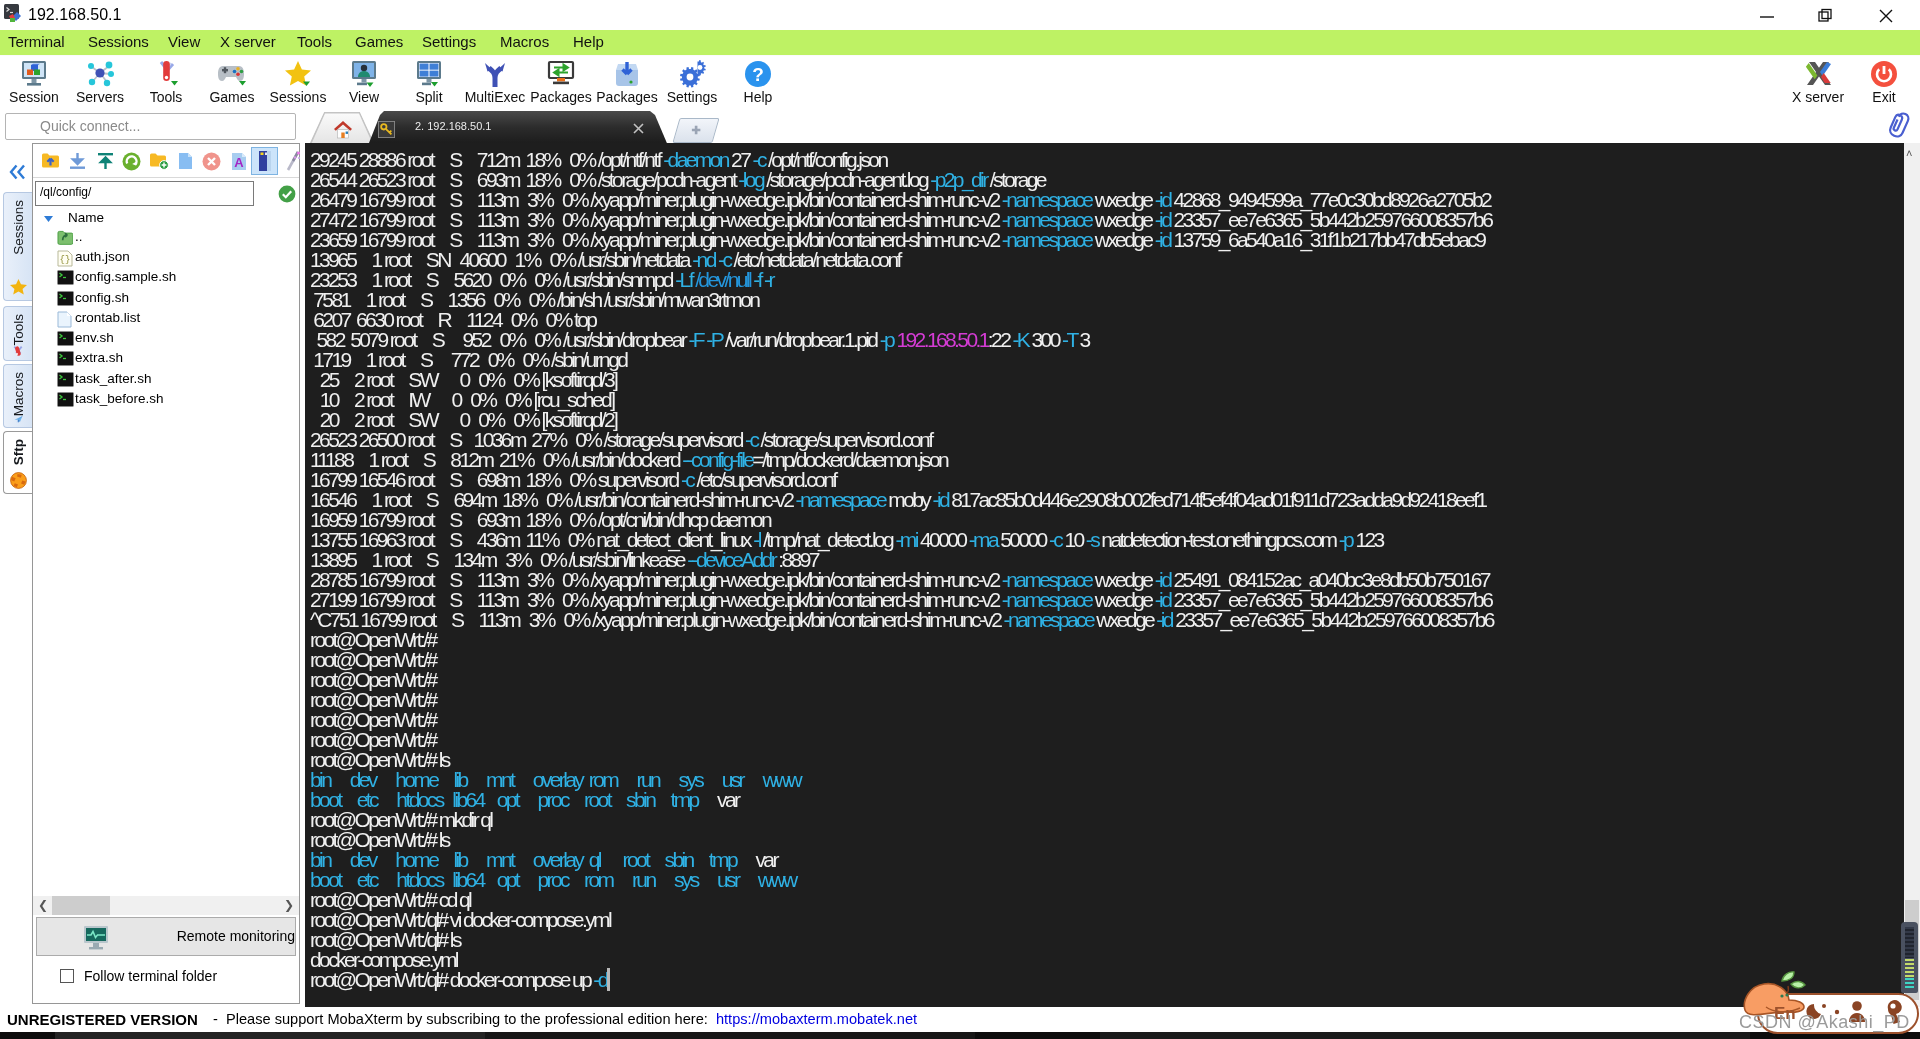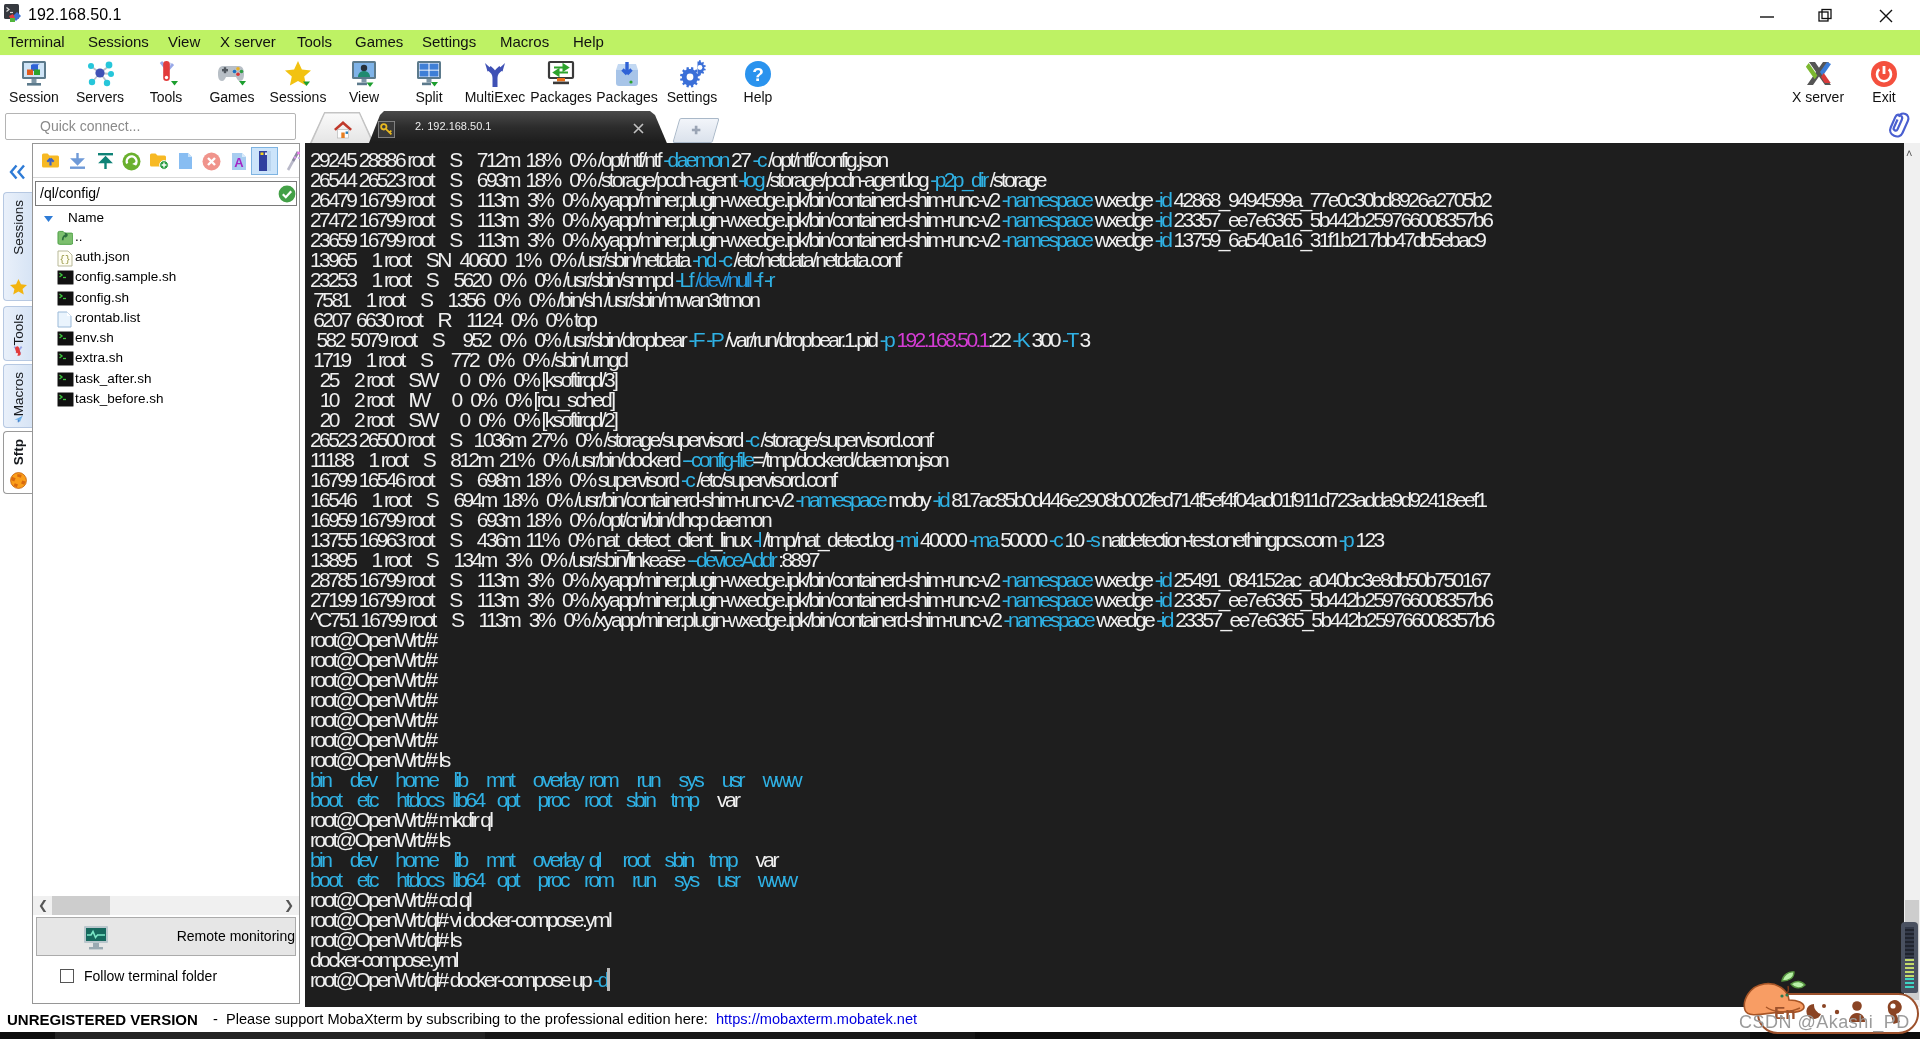--- a/index.html
+++ b/index.html
@@ -25,21 +25,21 @@
 #tabplus span{display:block;transform:skewX(16deg);text-align:center;color:#9aa4b4;font-size:11px;line-height:23px;font-weight:bold}
 
 #leftstrip{position:absolute;left:0;top:147px;width:33px;height:856px;background:#fff}
 .vtab{position:absolute;left:3px;width:29px;background:linear-gradient(90deg,#e9f0fa,#d7e4f5);border:1px solid #b6c8e2;border-right:none;border-radius:4px 0 0 4px;display:flex;flex-direction:column;align-items:center;justify-content:flex-start}
 .vtab{justify-content:space-between}.vtab .vtxt{writing-mode:vertical-rl;transform:rotate(180deg);font-size:13.5px;color:#16191d;margin-top:7px}
 .vtab.active{background:#fff;border-color:#9a9a9a}
 .vtab.active .vtxt{font-weight:bold}
 .vtab .vic{margin-bottom:4px}
 #panel{position:absolute;left:32px;top:143px;width:268px;height:861px;background:#fff;border:1px solid #969696}
 #ptool{position:absolute;left:0;top:0;width:266px;height:34px;border-bottom:1px solid #d9d9d9}
-#ppath{position:absolute;left:2px;top:37px;width:262px;height:25px;border:1px solid #7a7a7a;background:#fff;font-size:14px;color:#000;padding:3px 0 0 4px}
+#ppath{position:absolute;left:2px;top:37px;width:219px;height:25px;border:1px solid #7a7a7a;background:#fff;font-size:12px;color:#000;padding:3px 0 0 4px}
 #ptree{position:absolute;left:0;top:0;width:266px;height:100%}
 .trow{position:absolute;left:0;width:266px;height:20px;font-size:13.5px;color:#000}
 .trow .ticon{position:absolute;left:24px;top:2px}
 .trow .tlab{position:absolute;left:42px;top:1px}
 #hscroll{position:absolute;left:0;top:752px;width:266px;height:19px;background:#f0f0f0}
 #hthumb{position:absolute;left:19px;top:0;width:58px;height:19px;background:#cdcdcd}
 .harr{position:absolute;top:2px;font-size:12px;color:#555}
 #rembtn{position:absolute;left:3px;top:773px;width:260px;height:39px;background:#e6e6e6;border:1px solid #ababab;font-size:14px;color:#000;text-align:right;line-height:37px}
 #chkrow{position:absolute;left:27px;top:824px;font-size:14px;color:#000}
 #chk{position:absolute;left:0;top:1px;width:14px;height:14px;border:1px solid #555;background:#fff}

